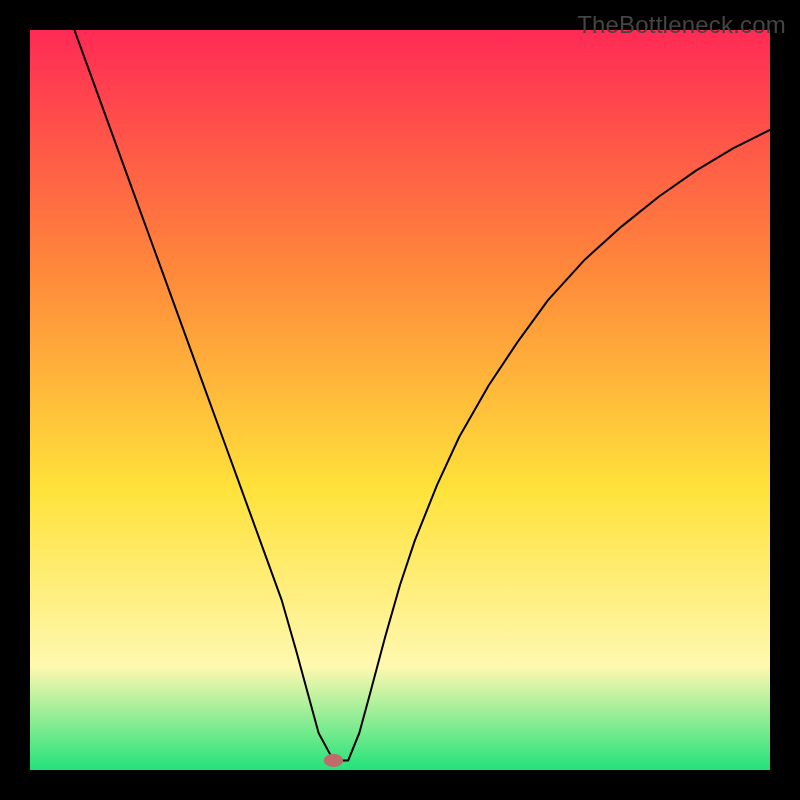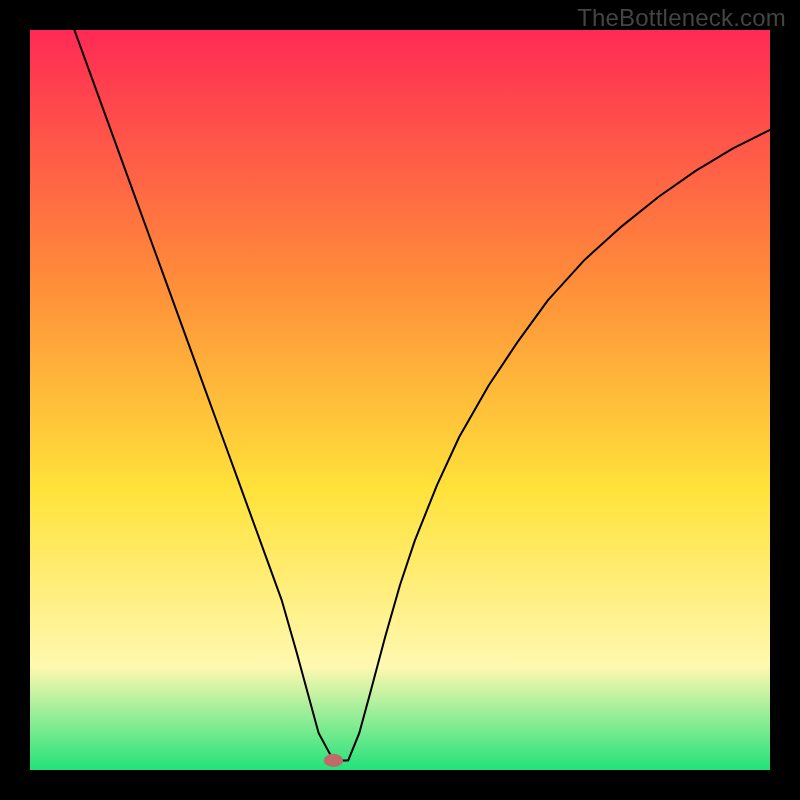--- a/index.html
+++ b/index.html
@@ -12,21 +12,21 @@
     font-family: Arial, Helvetica, sans-serif;
   }
   .outer {
     position: relative;
     width: 800px;
     height: 800px;
     background: #000;
   }
   .watermark {
     position: absolute;
-    top: 4px;
+    top: 11px;
     right: 14px;
     color: #444;
     font-size: 24px;
     font-weight: 500;
     letter-spacing: 0.2px;
     z-index: 5;
   }
   .plot-wrap {
     position: absolute;
     left: 30px;

